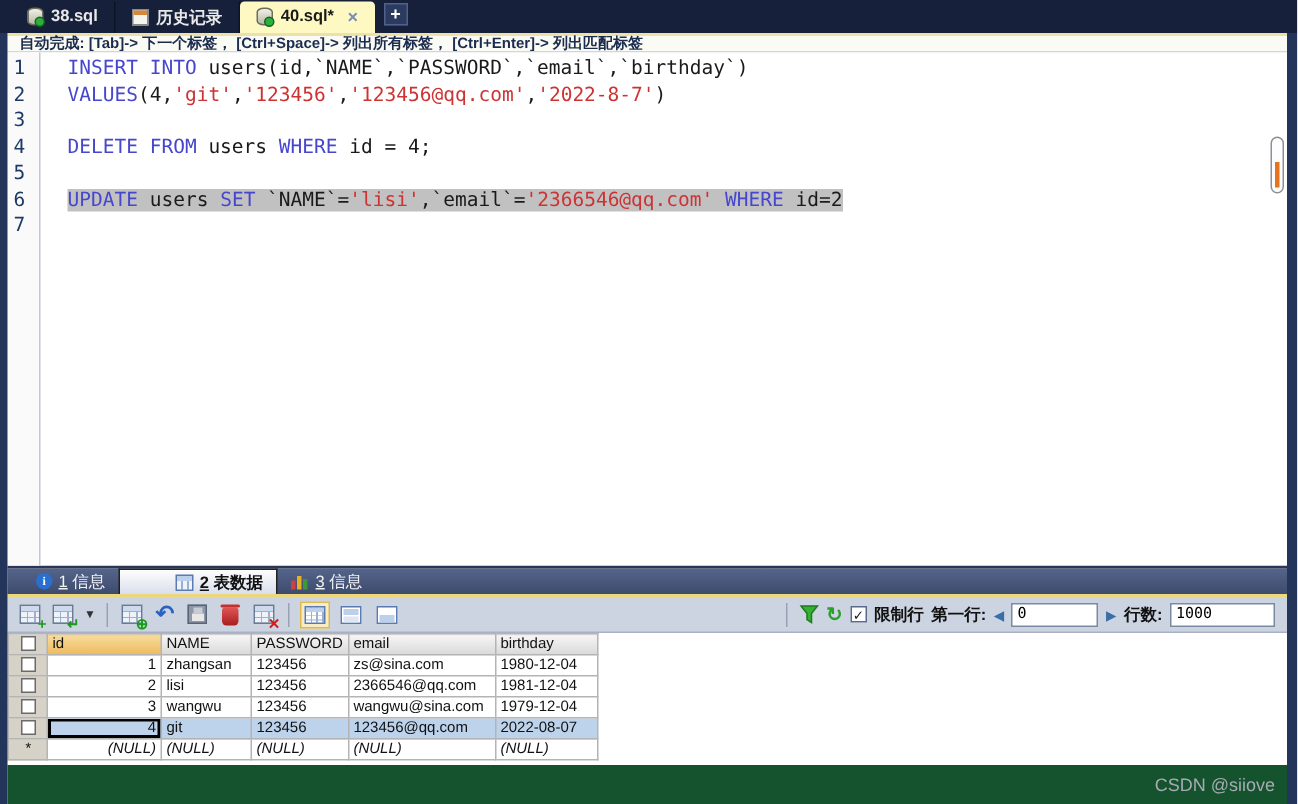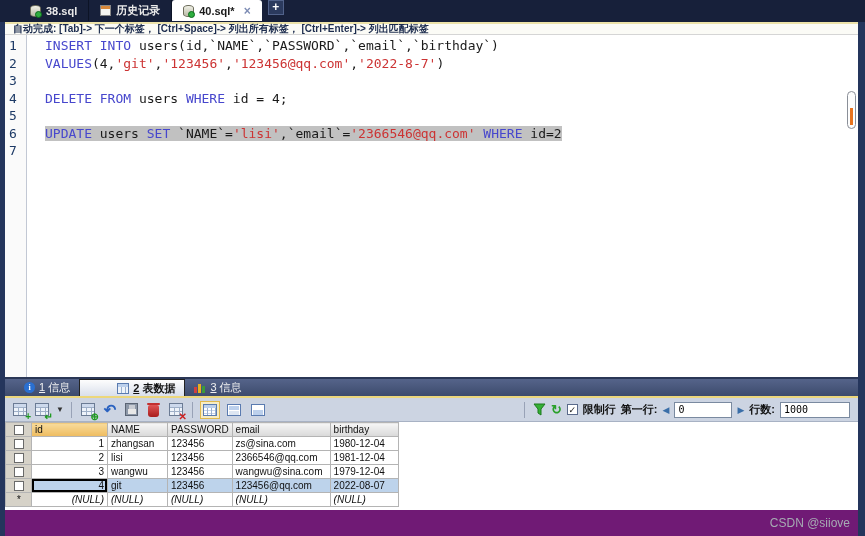--- a/index.html
+++ b/index.html
@@ -4,24 +4,24 @@
 <style>
   * { margin:0; padding:0; box-sizing:border-box; }
   body { font-family:"Liberation Sans", sans-serif; background:#fff; }
   .window { position:relative; width:865px; height:536px; overflow:hidden; background:#fff; }
 
   
   .border-left  { position:absolute; left:0; top:22px; bottom:0; width:5px; background:#24355c; z-index:5; }
   .border-right { position:absolute; right:0; top:22px; bottom:0; width:7px; background:#24355c; z-index:5; }
 
   
-  .tabbar { height:22px; background:#17203a; display:flex; align-items:flex-start; padding-left:19px; }
+  .tabbar { height:22px; background:#17203a; display:flex; align-items:center; padding-left:7px; }
   .ttab { height:21px; display:flex; align-items:center; gap:5px; padding:0 11px; color:#e9e9e9;
           font-size:11px; font-weight:bold; border-right:1px solid #0c1326; cursor:default; }
-  .ttab.active { background:#ffffff; color:#1a1a1a; border-radius:3px 3px 0 0; border-right:none; }
+  .ttab.active { background:#fef9c3; color:#1a1a1a; border-radius:3px 3px 0 0; border-right:none; }
   .db-ico { width:11px; height:12px; background:linear-gradient(#f0f0e6,#b9b9a6); border:1px solid #6d6d5c;
             border-radius:5px/3px; position:relative; }
   .db-ico:after { content:""; position:absolute; right:-2px; bottom:-2px; width:5px; height:5px;
                   background:#2fae3f; border-radius:50%; border:1px solid #0c6b1c; }
   .hist-ico { width:11px; height:11px; background:#f5f5f0; border:1px solid #888; position:relative; }
   .hist-ico:before { content:""; position:absolute; left:0; right:0; top:0; height:3px; background:#d8883a; }
   .close-x { color:#7d8cb4; font-size:12px; font-weight:bold; margin-left:4px; cursor:pointer; }
   .newtab-btn { width:16px; height:15px; margin:0 0 3px 6px; background:#2b3a5e; border:1px solid #51628a;
                 color:#fff; font-size:12px; font-weight:bold; line-height:13px; text-align:center; cursor:pointer; }
 
@@ -117,21 +117,21 @@
   col.c-sel{width:26px;} col.c-id{width:76px;} col.c-name{width:60px;} col.c-pass{width:60px;}
   col.c-email{width:98px;} col.c-bday{width:68px;}
   td.num { text-align:right; }
   tr.selrow td { background:#bdd3eb; }
   tr.selrow td.rowsel { background:#d6d2c8; }
   td.focuscell { box-shadow:inset 0 0 0 2px #000; }
   tr.nullrow td { font-style:italic; }
   .cb { display:inline-block; width:10px; height:10px; background:#fff; border:1px solid #6a6a6a; vertical-align:middle; }
 
   
-  .footer { position:relative; height:26px; background:#701a75; margin:0 7px 0 5px; }
+  .footer { position:relative; height:26px; background:#14532d; margin:0 7px 0 5px; }
   .watermark { position:absolute; right:8px; top:6px; font-size:12px; color:#a6abb3; }
 </style>
 </head>
 <body>
 
 <div class="window">
   <div class="border-left"></div>
   <div class="border-right"></div>
 
   <div class="tabbar">

